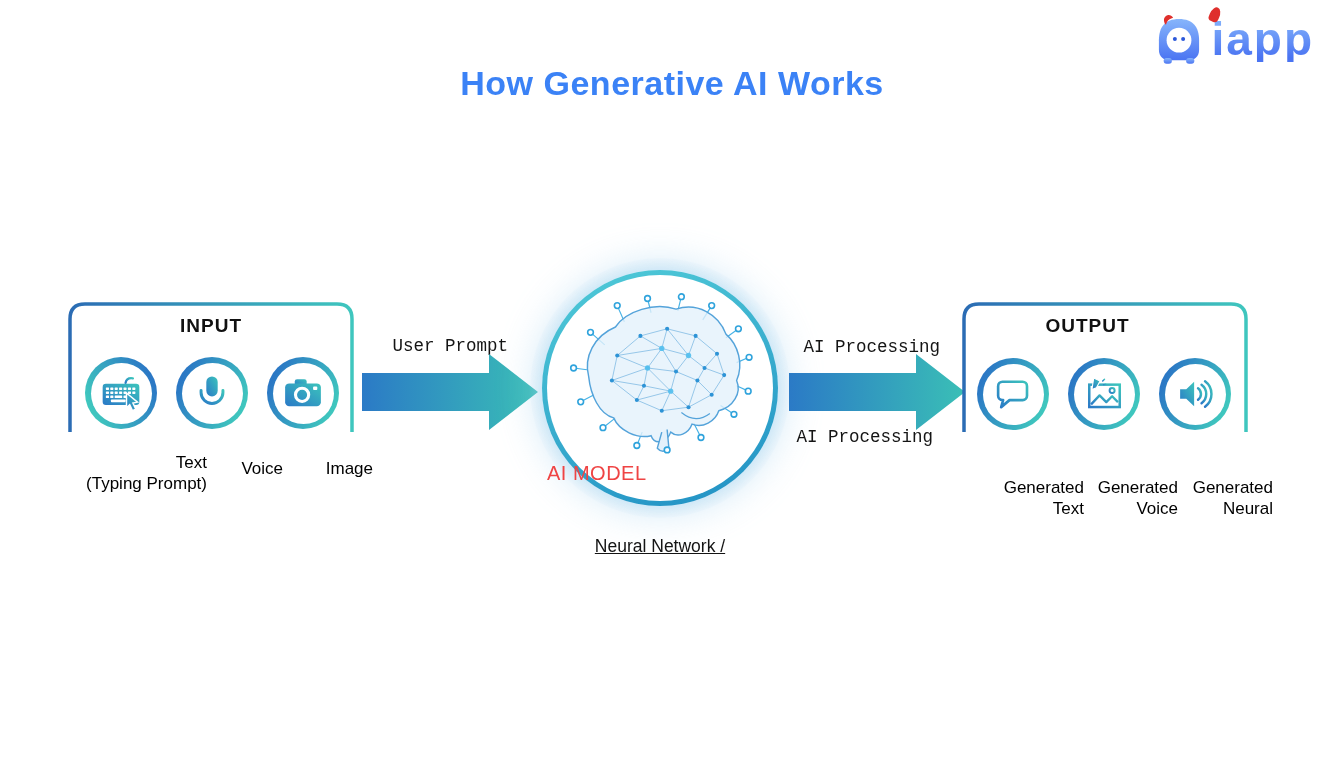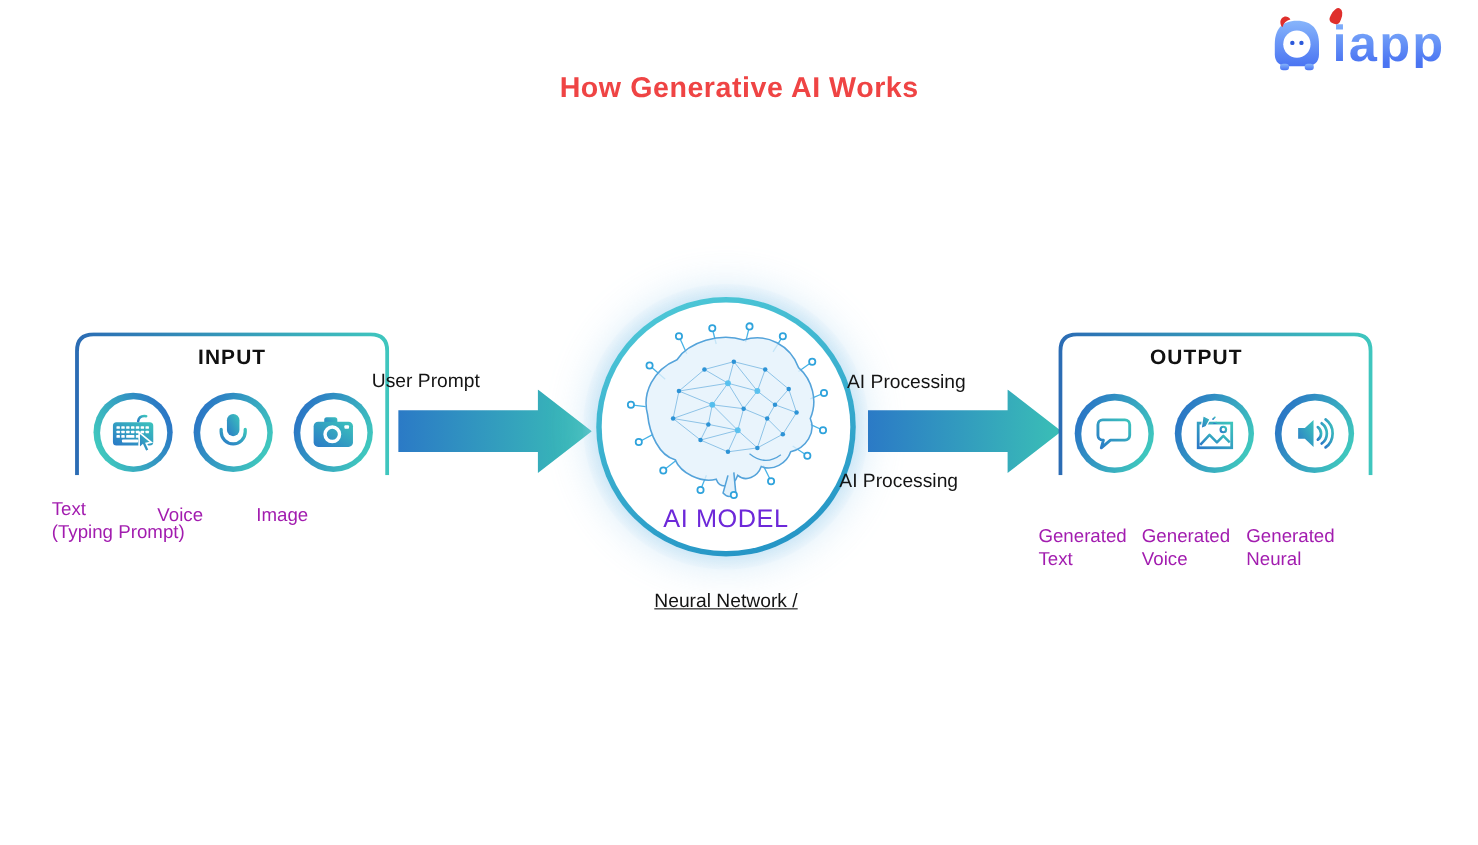--- a/index.html
+++ b/index.html
@@ -9,21 +9,21 @@
     background:#ffffff;
     color:#1b1b1b;
     position:relative;
     overflow:hidden;
   }
   .stage { position:absolute; inset:0; }
 
   
   .title {
     position:absolute; left:0; top:64px; width:1344px;
-    text-align:center; font-size:26px; font-weight:bold; color:#ef4444;
+    text-align:center; font-size:34px; font-weight:bold; color:#3b82f6;
     letter-spacing:.5px;
   }
 
   
   .logo { position:absolute; right:30px; top:12px; display:flex; align-items:center; gap:8px; height:54px; }
   .logo-text {
     position:relative; font-size:46px; font-weight:bold; line-height:1;
     background:linear-gradient(180deg,#85b4fb 5%,#4a74f2 90%);
     -webkit-background-clip:text; background-clip:text; color:transparent;
     letter-spacing:2px;
@@ -47,46 +47,46 @@
     background:linear-gradient(115deg,#2b78c5 15%,#3fc6be 85%);
     display:flex; align-items:center; justify-content:center;
     flex:0 0 auto;
   }
   .icon-ring.rev { background:linear-gradient(245deg,#2b78c5 15%,#3fc6be 85%); }
   .icon-inner {
     width:61px; height:61px; border-radius:50%; background:#ffffff;
     display:flex; align-items:center; justify-content:center;
   }
   .item-label {
-    position:absolute; text-align:left; font-size:17px; color:#a21caf; line-height:1.22;
+    position:absolute; text-align:right; font-size:17px; color:#000000; line-height:1.22;
   }
   .item-label span { display:block; }
 
   
-  .flow-label { position:absolute; text-align:left; font-size:17.5px; color:#141414; width:170px; }
+  .flow-label { position:absolute; text-align:right; font-size:17.5px; color:#141414; width:170px;font-family:Liberation Mono, monospace; }
   .arrow-svg { position:absolute; }
 
   
   .model-glow {
     position:absolute; left:530px; top:258px; width:260px; height:260px; border-radius:50%;
     background:radial-gradient(circle, rgba(160,210,240,.55) 55%, rgba(160,210,240,0) 72%);
   }
   .model-ring {
     position:absolute; left:542px; top:270px; width:236px; height:236px; border-radius:50%;
     background:linear-gradient(160deg,#4cc6d6 10%,#2595c6 90%);
     display:flex; align-items:center; justify-content:center;
     box-shadow:0 0 38px 6px rgba(150,205,238,.45);
   }
   .model-inner {
     width:226px; height:226px; border-radius:50%; background:#ffffff;
     position:relative; display:flex; align-items:flex-start; justify-content:center;
   }
   .model-name {
-    position:absolute; left:0; bottom:16px; width:100%; text-align:center;
-    font-size:23px; color:#6d28d9; letter-spacing:.5px;
+    position:absolute; left:0; bottom:16px; width:100%; 
+    font-size:20px; color:#ef4444; letter-spacing:.5px;
   }
   .model-caption {
     position:absolute; left:535px; top:536px; width:250px; text-align:center;
     font-size:17.5px; color:#141414; line-height:1.25;text-decoration:underline;
   }
   .model-caption span { display:block; }
 </style>
 </head>
 <body>
 

